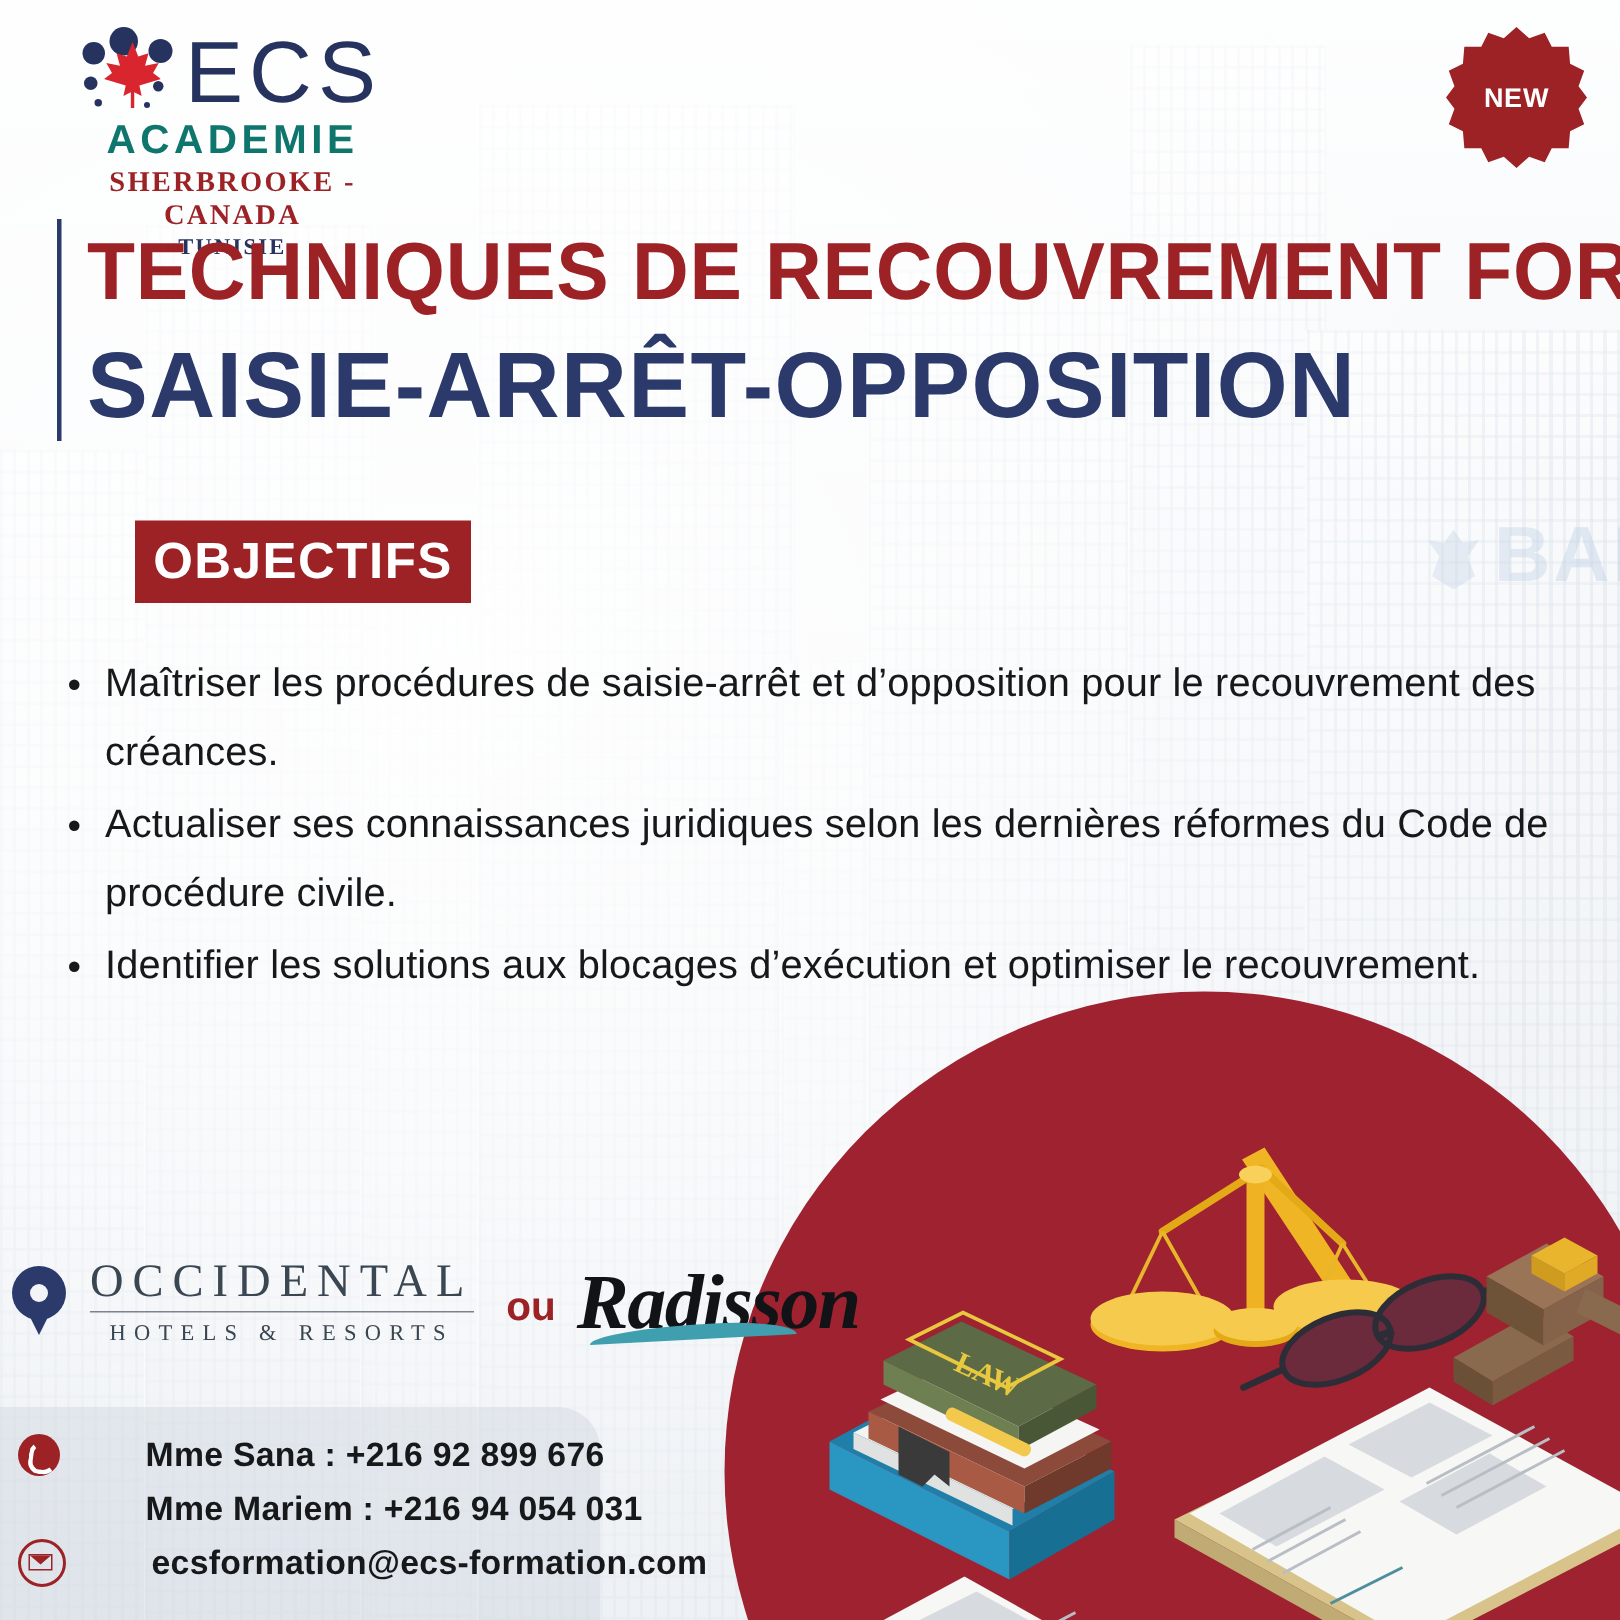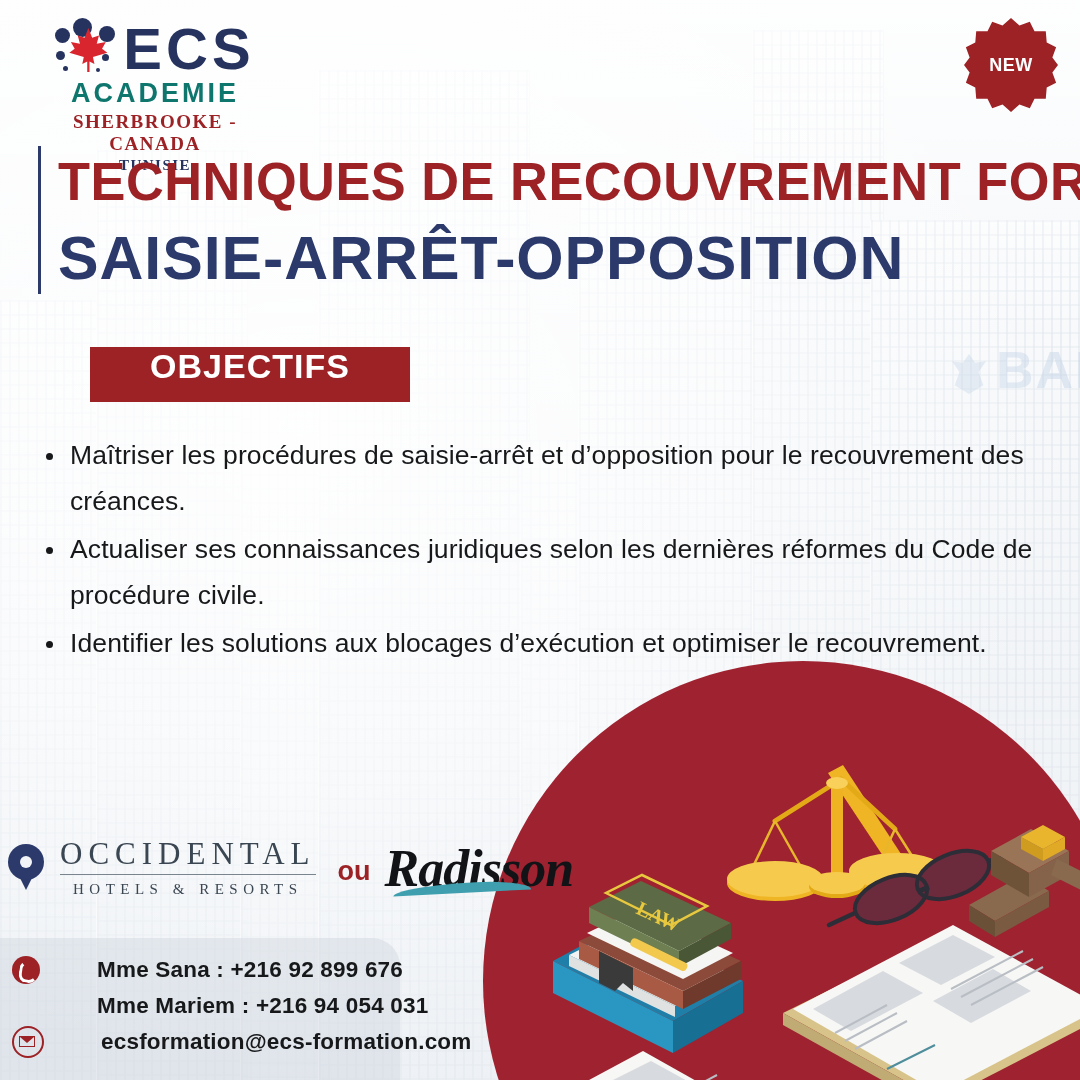--- a/index.html
+++ b/index.html
@@ -89,21 +89,21 @@
   .maple {
     position: absolute; left: 14px; top: 10px;
     width: 38px; height: 44px;
     background: #d9262e;
     clip-path: polygon(50% 0%, 60% 22%, 78% 17%, 72% 36%, 96% 32%, 86% 47%, 100% 56%,
                        62% 66%, 66% 82%, 53% 76%, 53% 100%, 47% 100%, 47% 76%, 34% 82%,
                        38% 66%, 0% 56%, 14% 47%, 4% 32%, 28% 36%, 22% 17%, 40% 22%);
   }
   .ecs {
     font-size: 58px;
-    font-weight: bold;
+    font-weight: normal;
     letter-spacing: 4px;
     color: #27335f;
     line-height: .92;
     font-family: "Liberation Sans", sans-serif;
   }
   .academie {
     font-size: 27px; font-weight: bold; letter-spacing: 3px;
     color: #0f766e; margin-top: -2px;
   }
   .sherbrooke {
@@ -145,23 +145,23 @@
   .title-sub {
     position: absolute; left: 58px; top: 222px;
     font-size: 62px; font-weight: bold; color: #2b3a6b;
     letter-spacing: 1px; white-space: nowrap;
     transform: scaleX(.98); transform-origin: left center;
   }
 
   
   .objectifs {
     position: absolute; left: 90px; top: 347px;
-    width: 320px; height: 55px;
+    width: 224px; height: 55px;
     background: #9c2226;
-    display: flex; align-items: flex-start; justify-content: center;
+    display: flex; align-items: center; justify-content: center;
   }
   .objectifs span {
     color: #fff; font-size: 34px; font-weight: bold; letter-spacing: 1px;
   }
 
   
   .bullets {
     position: absolute; left: 38px; top: 432px; width: 1000px;
     margin: 0; padding: 0; list-style: none;
   }

